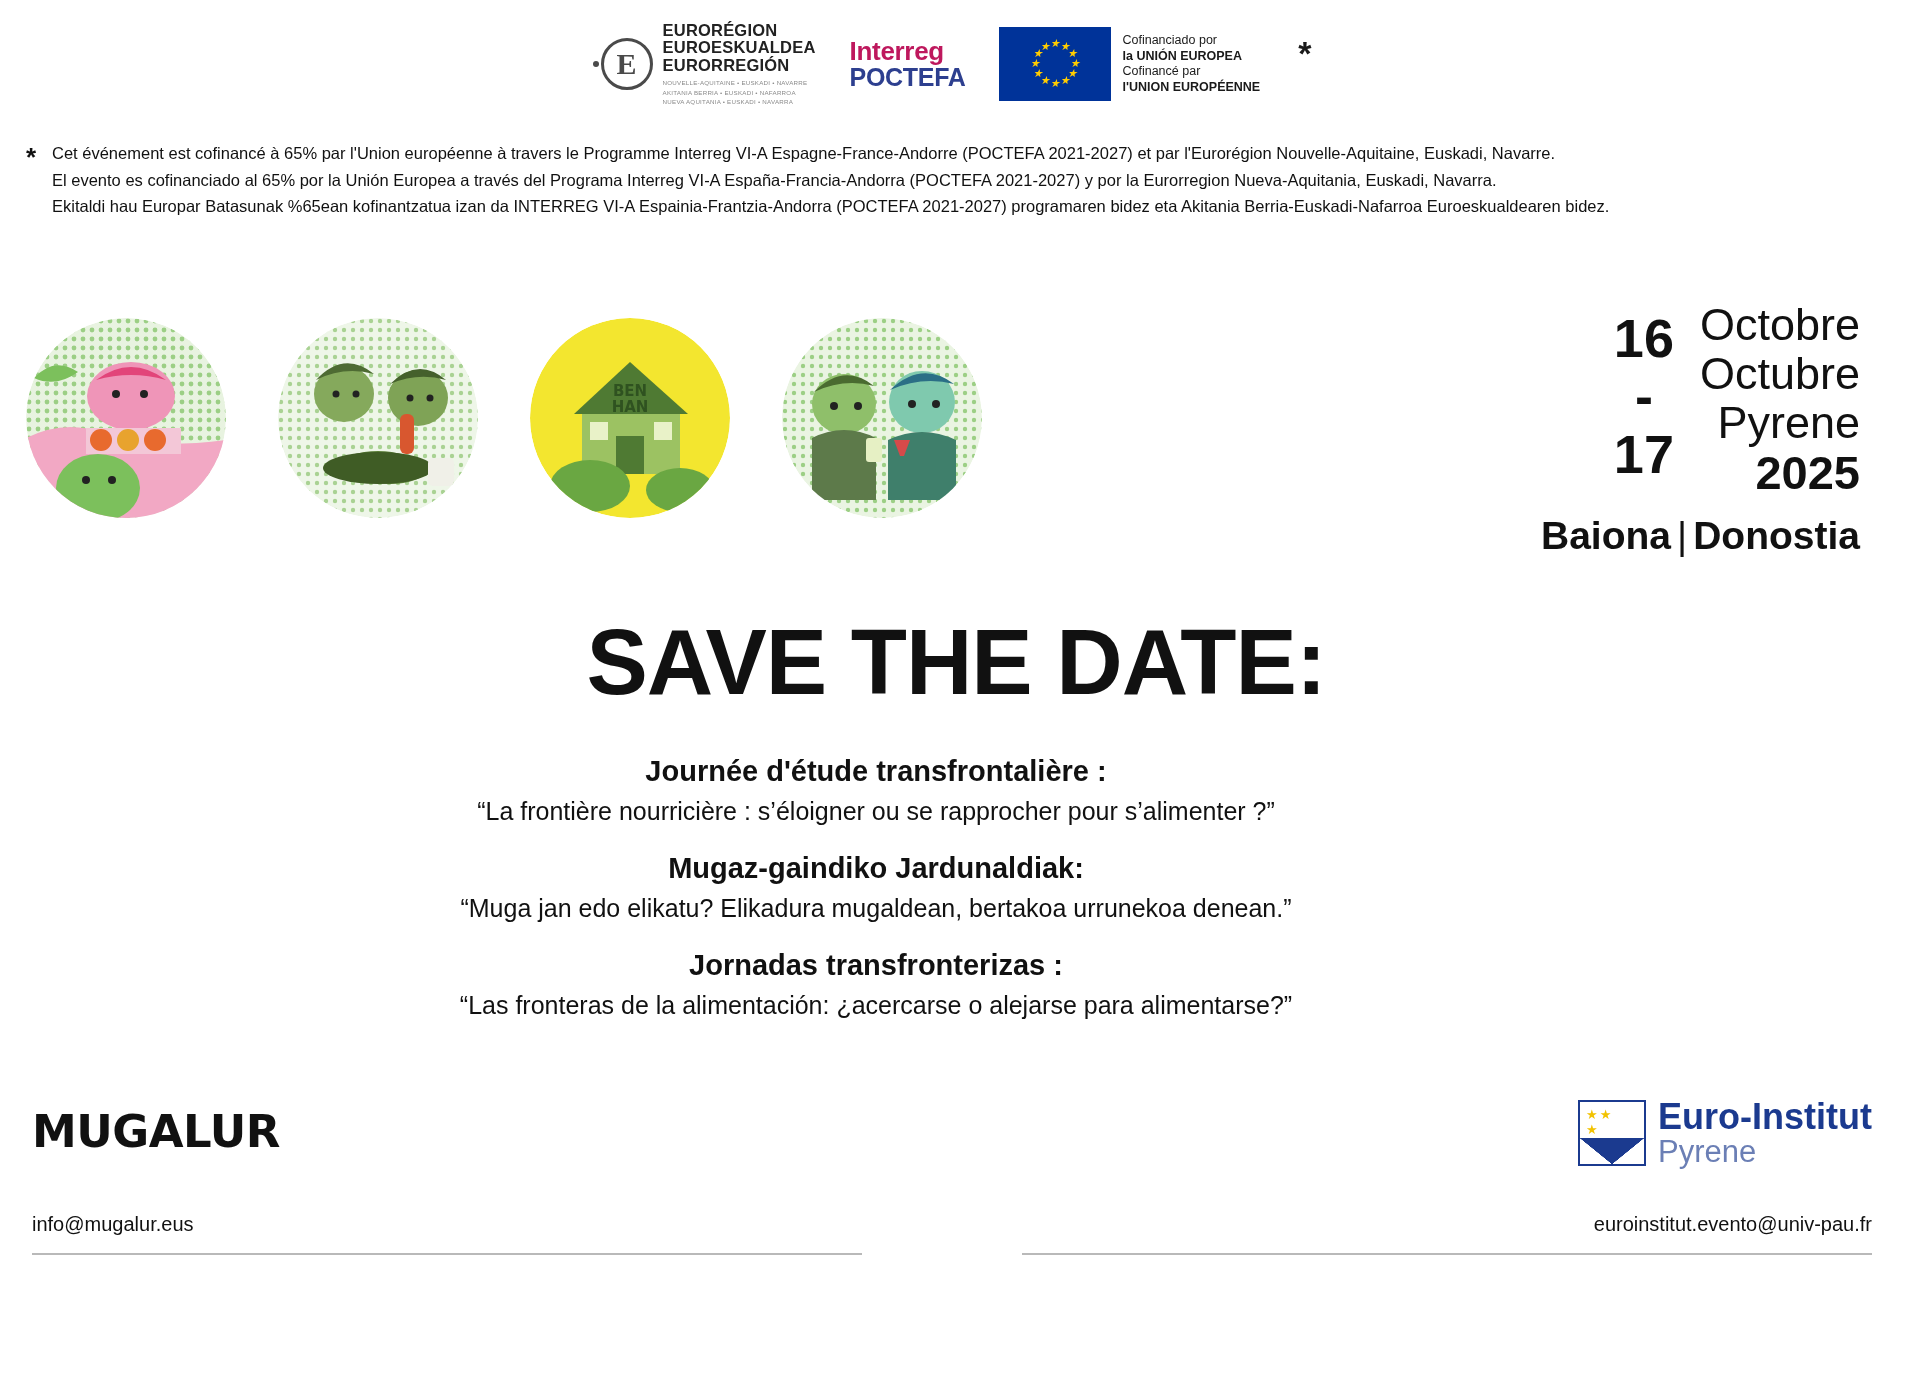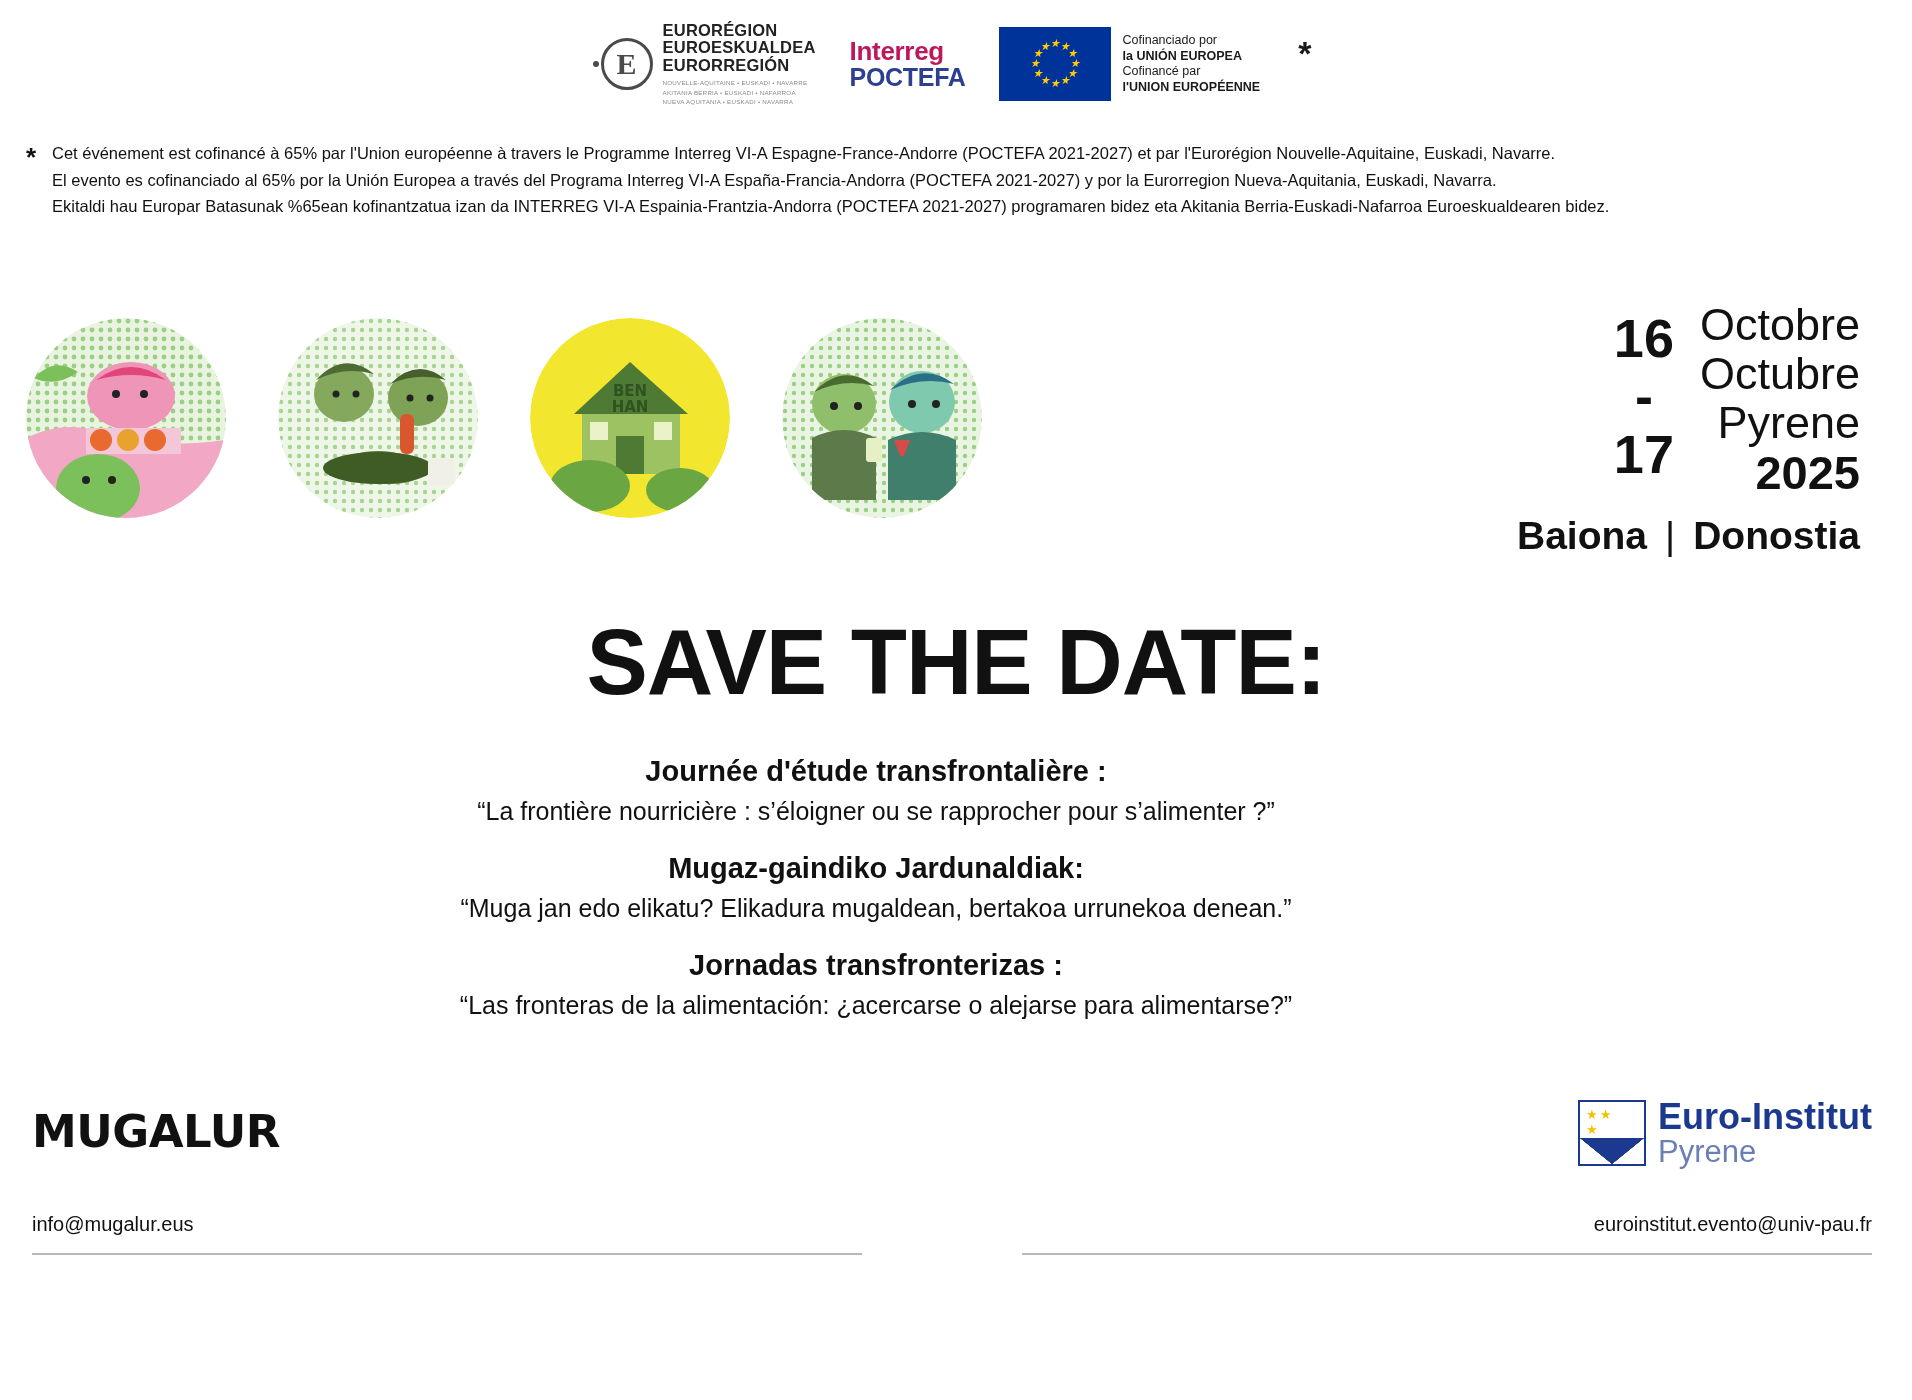--- a/index.html
+++ b/index.html
@@ -69,21 +69,21 @@
   .datebox{position:absolute;top:300px;right:52px;width:420px;}
   .date-row{display:flex;align-items:flex-start;justify-content:flex-end;gap:26px;}
   .daynum{
     text-align:center;font-weight:bold;font-size:54px;line-height:1.07;color:#111;
     padding-top:10px;
   }
   .months{text-align:right;font-size:45px;line-height:1.09;color:#111;}
   .months .yr{font-weight:bold;font-size:47px;}
   .places{
     margin-top:16px;text-align:right;font-weight:bold;font-size:39px;color:#111;
-    display:flex;justify-content:flex-end;align-items:center;gap:18px;
+    display:flex;justify-content:flex-end;align-items:center;gap:6px;
   }
   .places .sep{font-weight:400;color:#111;}
 
   
   .std{
     position:absolute;top:610px;left:0;width:1912px;text-align:center;
     font-size:92px;font-weight:bold;letter-spacing:-1px;color:#111;
   }
 
   

